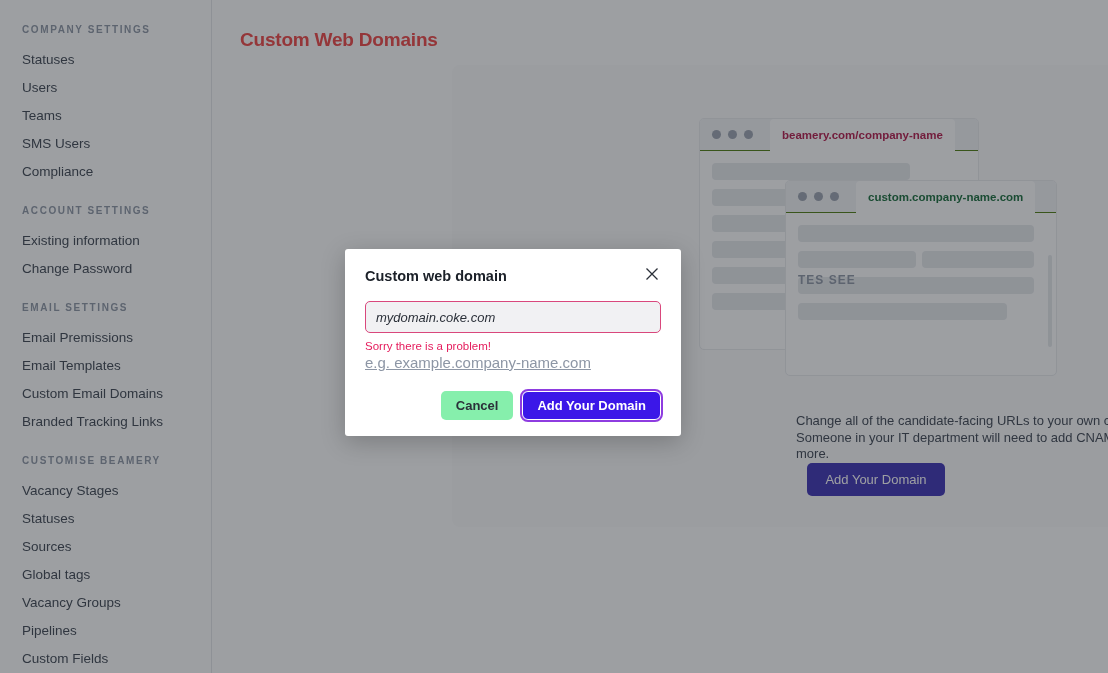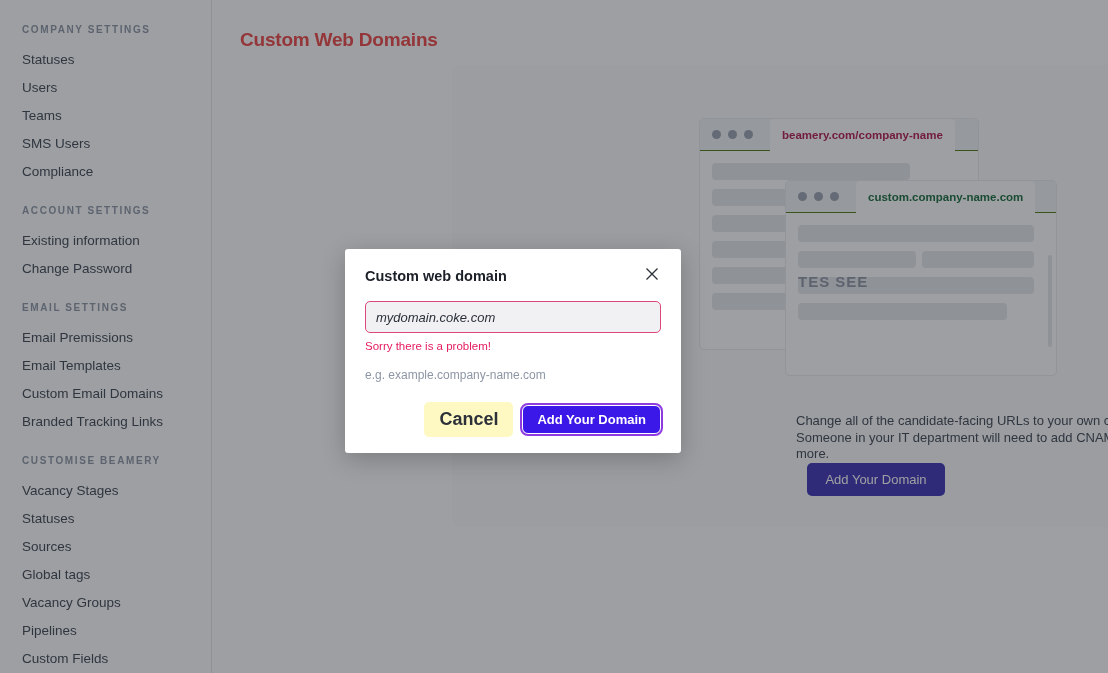--- a/index.html
+++ b/index.html
@@ -145,21 +145,21 @@
   .side-bars {
     position: absolute;
     right: 10px;
     top: 12px;
     width: 46%;
   }
   .win-label {
     position: absolute;
     left: 12px;
     top: 60px;
-    font-size: 15px;
+    font-size: 12px;
     font-weight: 700;
     letter-spacing: 1px;
     color: #8d96a5;
     white-space: nowrap;
   }
   .scroll-track {
     position: absolute;
     right: 4px;
     top: 42px;
     width: 4px;
@@ -252,38 +252,39 @@
     outline: none;
     font-style: italic;
   }
 
   .error-text {
     margin-top: 7px;
     font-size: 11.5px;
     color: #e51b5c;
   }
   .hint-text {
-    margin-top: 16px;
-    font-size: 12px;
+    margin-top: 2px;
+    font-size: 15px;
     color: #8d96a5;
+    text-decoration: underline;
   }
 
   .modal-actions {
     margin-top: 20px;
     display: flex;
     justify-content: flex-end;
     align-items: center;
     gap: 9px;
   }
   .btn-cancel {
-    background: #fef9c3;
+    background: #86efac;
     color: #2b3039;
     border: none;
     border-radius: 5px;
-    font-size: 18px;
+    font-size: 13px;
     font-weight: 700;
     font-family: inherit;
     padding: 7px 15px;
     cursor: pointer;
   }
   .btn-submit {
     background: #3b17e8;
     color: #ffffff;
     border: 1.5px solid #ffffff;
     outline: 2px solid #8e3ce0;

